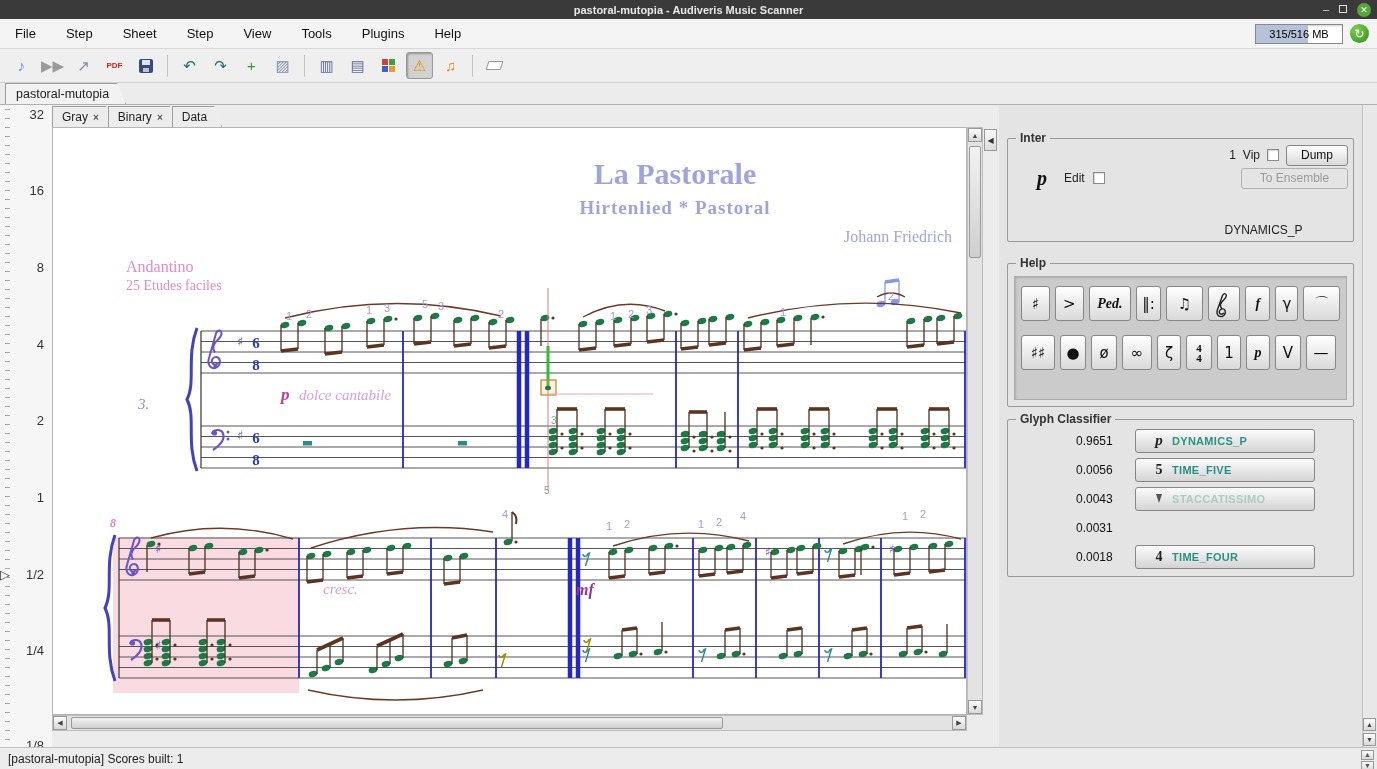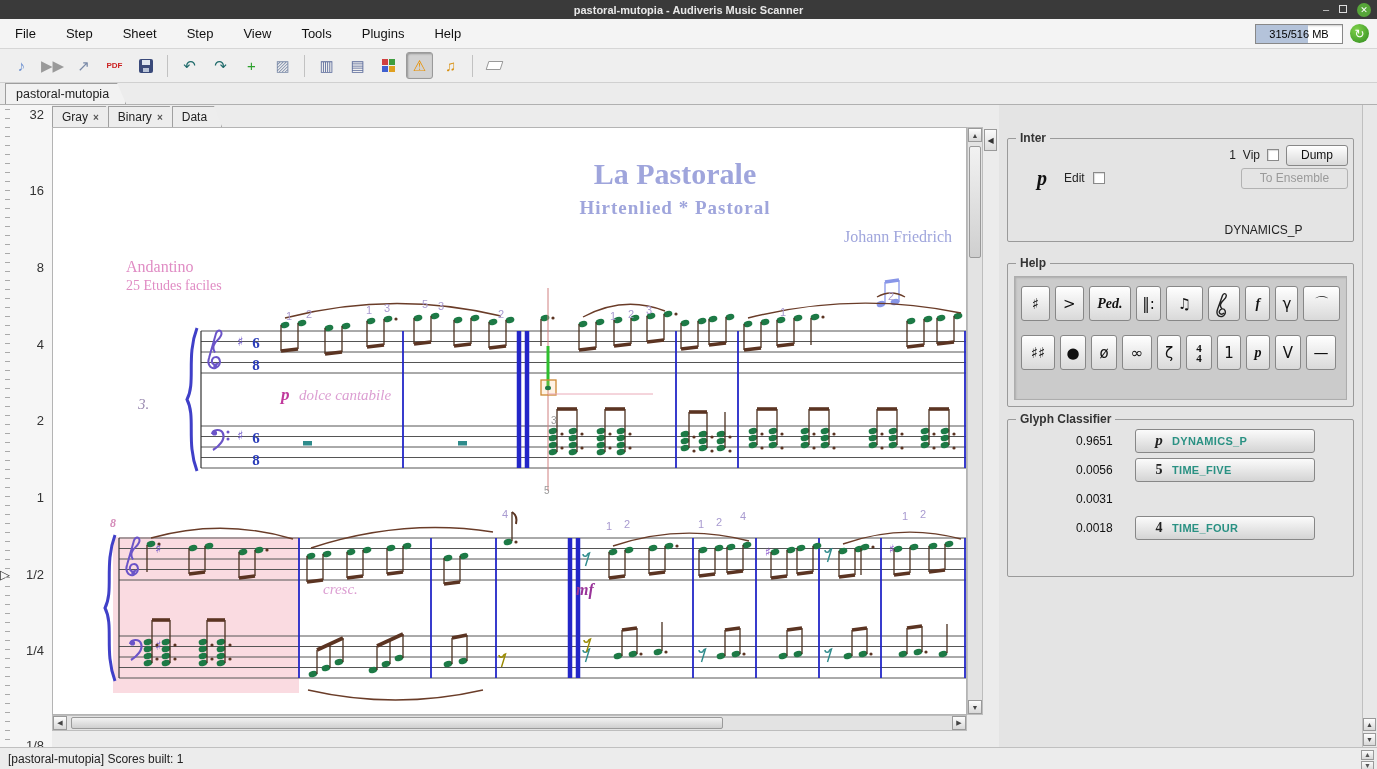--- a/index.html
+++ b/index.html
@@ -942,20 +942,27 @@
               </div>
             </div>
             <div class="cls-row">
               <span class="cls-score">0.0056</span>
               <div class="cls-bar">
                 <span class="cls-icon bold-serif">5</span>
                 <span class="cls-label" style="color: rgb(42, 145, 131);">TIME_FIVE</span>
               </div>
             </div>
             <div class="cls-row">
+              <span class="cls-score">0.0043</span>
+              <div class="cls-bar">
+                <span class="cls-icon"><i class="wedge"></i></span>
+                <span class="cls-label" style="color: rgb(169, 205, 195);">STACCATISSIMO</span>
+              </div>
+            </div>
+            <div class="cls-row">
               <span class="cls-score">0.0031</span>
             </div>
             <div class="cls-row">
               <span class="cls-score">0.0018</span>
               <div class="cls-bar">
                 <span class="cls-icon bold-serif">4</span>
                 <span class="cls-label" style="color: rgb(42, 145, 131);">TIME_FOUR</span>
               </div>
             </div>
           </div>

